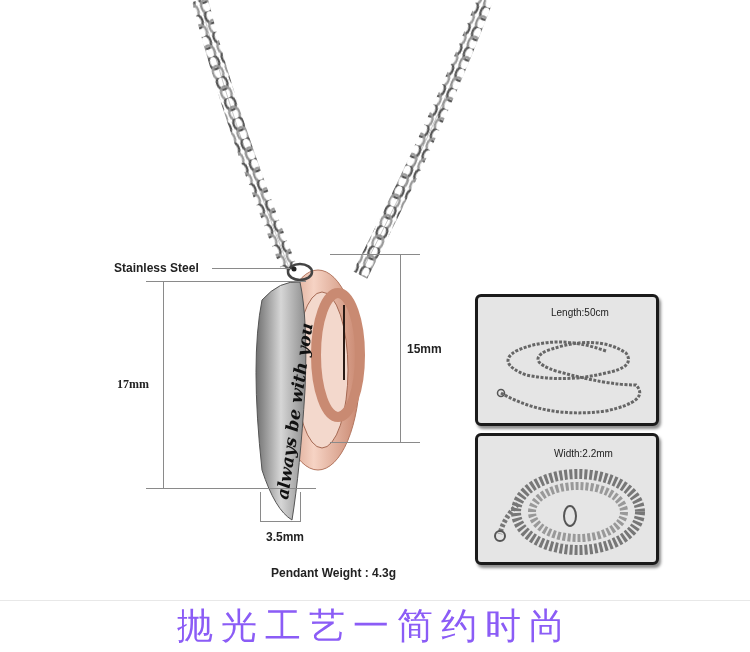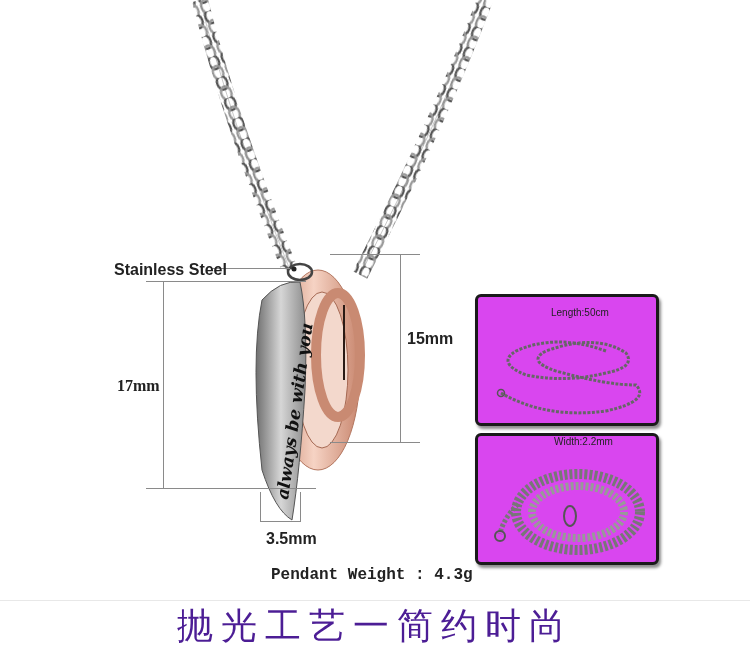--- a/index.html
+++ b/index.html
@@ -1,23 +1,23 @@
 <!DOCTYPE html>
 <html><head>
 <meta charset="utf-8">
 <style>
   html, body { margin:0; padding:0; background:#ffffff; }
   body { width:750px; height:652px; position:relative; overflow:hidden; font-family:"Liberation Sans", sans-serif; color:#222; }
   .abs { position:absolute; }
-  .label { font-weight:bold; font-size:16px; color:#222; white-space:nowrap; }
+  .label { font-weight:bold; font-size:12px; color:#222; white-space:nowrap; }
   .line { position:absolute; background:#8a8a8a; }
-  .panel { position:absolute; border:3px solid #1a1a1a; border-radius:6px; background:#d946ef; box-shadow:2px 3px 3px rgba(0,0,0,0.45); }
+  .panel { position:absolute; border:3px solid #1a1a1a; border-radius:6px; background:#e5e5e5; box-shadow:2px 3px 3px rgba(0,0,0,0.45); }
   .panel-label { position:absolute; font-size:10px; color:#222; white-space:nowrap; }
   .footer-sep { position:absolute; left:0; top:600px; width:750px; height:1px; background:#e8e8e8; }
-  .footer-title { position:absolute; left:0; top:600px; width:750px; text-align:center; font-size:36px; letter-spacing:8px; color:#4c1d95; font-family:"DejaVu Sans", sans-serif; line-height:52px; }
+  .footer-title { position:absolute; left:0; top:600px; width:750px; text-align:center; font-size:36px; letter-spacing:8px; color:#8b5cf6; font-family:"DejaVu Sans", sans-serif; line-height:52px; }
 </style>
 </head>
 <body>
 
 <svg class="abs" style="left:0;top:0" width="750" height="600" viewBox="0 0 750 600">
   <defs>
     <pattern id="chainL" width="14" height="22" patternUnits="userSpaceOnUse" patternTransform="rotate(-22)">
       <ellipse cx="7" cy="6" rx="5" ry="7" fill="none" stroke="#555" stroke-width="2.4"></ellipse>
       <ellipse cx="7" cy="17" rx="5" ry="7" fill="none" stroke="#9a9a9a" stroke-width="2.4"></ellipse>
     </pattern>
@@ -63,39 +63,39 @@
 <div class="abs label" style="left:114px;top:261px;">Stainless Steel</div>
 
 <div class="line" style="left:146px;top:281px;width:160px;height:1px;"></div>
 <div class="line" style="left:163px;top:281px;width:1px;height:207px;"></div>
 <div class="line" style="left:146px;top:488px;width:170px;height:1px;"></div>
 <div class="abs label" style="left:117px;top:377px;font-family:Liberation Serif, serif;">17mm</div>
 
 <div class="line" style="left:330px;top:254px;width:90px;height:1px;"></div>
 <div class="line" style="left:400px;top:254px;width:1px;height:188px;"></div>
 <div class="line" style="left:330px;top:442px;width:90px;height:1px;"></div>
-<div class="abs label" style="left:407px;top:330px;">15mm</div>
+<div class="abs label" style="left:407px;top:342px;">15mm</div>
 
 <div class="line" style="left:260px;top:492px;width:1px;height:30px;"></div>
 <div class="line" style="left:300px;top:492px;width:1px;height:30px;"></div>
 <div class="line" style="left:260px;top:521px;width:41px;height:1px;"></div>
 <div class="abs label" style="left:266px;top:530px;">3.5mm</div>
 
-<div class="abs label" style="left:271px;top:566px;font-family:Liberation Mono, monospace;">Pendant Weight : 4.3g</div>
+<div class="abs label" style="left:271px;top:566px;">Pendant Weight : 4.3g</div>
 
 <div class="panel" style="left:475px;top:294px;width:178px;height:126px;">
   <div class="panel-label" style="left:73px;top:10px;">Length:50cm</div>
   <svg style="position:absolute;left:8px;top:26px;" width="162" height="94" viewBox="0 0 162 94">
     <path d="M120,28 Q70,10 30,28 Q10,40 40,52 Q80,60 120,50 Q150,44 140,30 Q110,10 60,28 Q40,38 70,48 Q120,62 150,62 Q165,78 120,88 Q60,96 15,70" fill="none" stroke="#666" stroke-width="3" stroke-dasharray="3 1.5"></path>
     <circle cx="15" cy="70" r="3.5" fill="none" stroke="#555" stroke-width="1.5"></circle>
   </svg>
 </div>
 
 <div class="panel" style="left:475px;top:433px;width:178px;height:126px;">
-  <div class="panel-label" style="left:76px;top:0;">Width:2.2mm</div>
+  <div class="panel-label" style="left:76px;top:12px;">Width:2.2mm</div>
   <svg style="position:absolute;left:10px;top:28px;" width="160" height="92" viewBox="0 0 160 92">
     <ellipse cx="90" cy="48" rx="62" ry="38" fill="none" stroke="#777" stroke-width="10" stroke-dasharray="3 2"></ellipse>
     <ellipse cx="90" cy="48" rx="46" ry="26" fill="none" stroke="#999" stroke-width="8" stroke-dasharray="3 2"></ellipse>
     <path d="M30,40 Q15,55 12,70" fill="none" stroke="#777" stroke-width="5" stroke-dasharray="3 2"></path>
     <circle cx="12" cy="72" r="5" fill="none" stroke="#555" stroke-width="2"></circle>
     <ellipse cx="82" cy="52" rx="6" ry="10" fill="none" stroke="#555" stroke-width="2"></ellipse>
   </svg>
 </div>
 
 <div class="footer-sep"></div>

